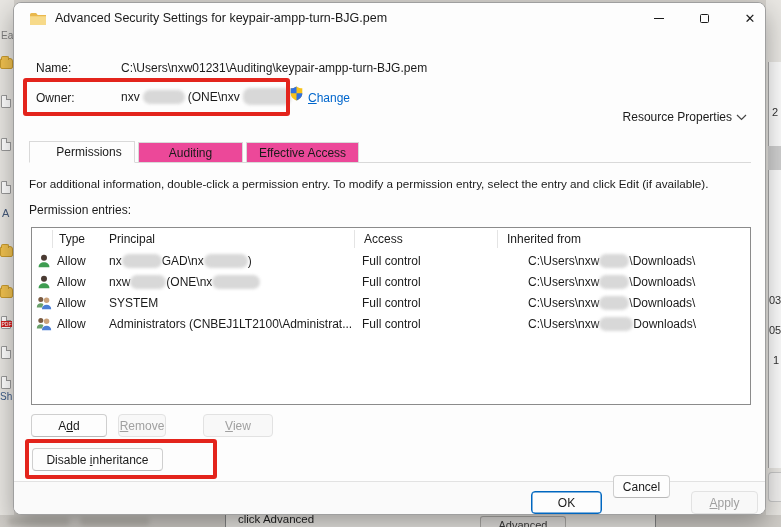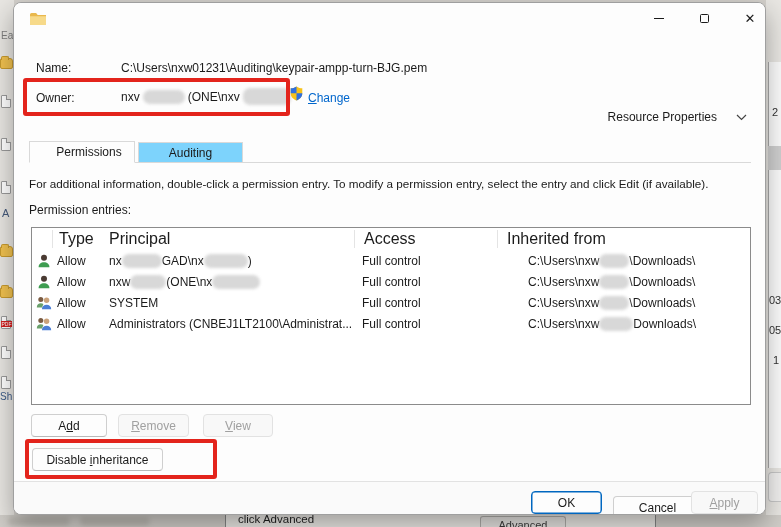--- a/index.html
+++ b/index.html
@@ -40,31 +40,31 @@
   .glyph-max { width:9px; height:9px; border:1px solid #1a1a1a; border-radius:1.5px; }
   .glyph-close { font-size:13px; line-height:1; color:#1a1a1a; }
 
   .lbl { position:absolute; font-size:12px; color:#1b1b1b; white-space:nowrap; }
   .censor { display:inline-block; height:14px; background:#d8d8d8; border-radius:7px; filter:blur(1.5px); vertical-align:-3px; }
   .censor.tall { height:17px; vertical-align:-5px; }
 
   .owner-row { position:absolute; left:107px; top:85px; display:flex; align-items:center; gap:3px; font-size:12px; white-space:nowrap; }
   .change-wrap { position:absolute; left:276px; top:83px; display:flex; align-items:flex-end; gap:5px; }
   .link { font-size:12px; color:#0066cc; white-space:nowrap; cursor:pointer; }
-  .res-props { position:absolute; right:18px; top:107px; display:flex; align-items:flex-end; gap:19px; font-size:12px; cursor:pointer; }
-
-  .tab { position:absolute; top:139px; height:20px; background:#7dd3fc; border:1px solid #d9d9d9; border-bottom:none;
+  .res-props { position:absolute; right:18px; top:107px; display:flex; align-items:flex-end; gap:4px; font-size:12px; cursor:pointer; }
+
+  .tab { position:absolute; top:139px; height:20px; background:#ec4899; border:1px solid #d9d9d9; border-bottom:none;
          font-size:12px; text-align:center; line-height:20px; cursor:pointer; }
   .tab.active { top:138px; height:22px; background:#fdfdfd; border-bottom:1px solid #fdfdfd; z-index:2; }
   .tab-underline { position:absolute; left:15px; top:159px; width:722px; height:1px; background:#d9d9d9; }
 
   .info-txt { position:absolute; left:15px; top:174px; width:728px; font-size:11.7px; white-space:nowrap; overflow:hidden; }
 
   .ptable { position:absolute; left:17px; top:224px; width:720px; height:178px; background:#ffffff; border:1px solid #8b8b8b; }
-  .thead-cell { position:absolute; top:0; height:22px; line-height:22px; font-size:16px; color:#1b1b1b; white-space:nowrap; cursor:default; }
+  .thead-cell { position:absolute; top:0; height:22px; line-height:22px; font-size:12px; color:#1b1b1b; white-space:nowrap; cursor:default; }
   .tsep { position:absolute; top:2px; width:1px; height:18px; background:#e4e4e4; }
   .trow { position:absolute; left:0; width:718px; height:21px; font-size:12px; line-height:21px; white-space:nowrap; }
   .cicon { position:absolute; left:4px; top:2px; }
   .ctype { position:absolute; left:25px; }
   .cprin { position:absolute; left:77px; width:250px; overflow:hidden; }
   .cacc  { position:absolute; left:330px; }
   .cinh  { position:absolute; left:496px; width:242px; overflow:hidden; }
 
   .btn { position:absolute; height:23px; background:#fdfdfd; border:1px solid #cfcfcf; border-bottom-color:#b8b8b8;
          border-radius:4px; font-size:12px; color:#1b1b1b; display:flex; align-items:center; justify-content:center;
@@ -121,20 +121,21 @@
 
   <div class="dialog">
 
     <div class="titlebar">
       <span class="title-ic">
         <svg width="18" height="15" viewBox="0 0 18 15">
           <path d="M1 3.5 Q1 2 2.5 2 h4.6 l1.6 2 H17 v8.5 q0 1.5 -1.5 1.5 h-13 Q1 14 1 12.5 z" fill="#e9b84d"></path>
           <path d="M1 5.2 h16 v7.3 q0 1.5 -1.5 1.5 h-13 Q1 14 1 12.5 z" fill="#f7da8a"></path>
         </svg>
       </span>
+      <span class="title-txt">Advanced Security Settings for keypair-ampp-turn-BJG.pem</span>
       <div class="win-btn" style="left:622px;">
           <span class="glyph-min"></span>
         </div>
       <div class="win-btn" style="left:667px;">
           <span class="glyph-max"></span>
         </div>
       <div class="win-btn" style="left:713px;">
           <span class="glyph-close">✕</span>
         </div>
     </div>
@@ -164,20 +165,21 @@
       <span>Resource Properties</span>
       <span>
         <svg width="11" height="7" viewBox="0 0 11 7">
             <path d="M1 1 l4.5 4.5 L10 1" fill="none" stroke="#454545" stroke-width="1.2"></path>
           </svg>
       </span>
     </div>
 
     <div class="tab active" style="left:15px; width:106px;padding-left:14px;">Permissions</div>
     <div class="tab" style="left:124px; width:105px;">Auditing</div>
+    <div class="tab" style="left:232px; width:113px;">Effective Access</div>
     <div class="tab-underline"></div>
 
     <div class="info-txt">For additional information, double-click a permission entry. To modify a permission entry, select the entry and click Edit (if available).</div>
     <span class="lbl" style="left:15px; top:200px;">Permission entries:</span>
 
     <div class="ptable">
       <span class="thead-cell" style="left:27px;">Type</span>
       <span class="thead-cell" style="left:77px;">Principal</span>
       <span class="thead-cell" style="left:332px;">Access</span>
       <span class="thead-cell" style="left:475px;">Inherited from</span>
@@ -238,34 +240,34 @@
         <span class="ctype">Allow</span>
         <span class="cprin">Administrators (CNBEJ1LT2100\Administrat...</span>
         <span class="cacc">Full control</span>
         <span class="cinh"><span>C:\Users\nxw</span><span class="censor" style="width:34px;"></span><span>Downloads\</span></span>
       </div>
     </div>
 
     <div class="btn" style="left:17px; top:411px; width:76px;">
         <span><span>A</span><u>d</u><span>d</span></span>
       </div>
-    <div class="btn disabled" style="left:104px; top:411px; width:71px;">
+    <div class="btn disabled" style="left:104px; top:411px; width:48px;">
         <span><u>R</u><span>emove</span></span>
       </div>
     <div class="btn disabled" style="left:189px; top:411px; width:70px;">
         <span><u>V</u><span>iew</span></span>
       </div>
 
     <div class="btn" style="left:18px; top:445px; width:131px;">
         <span><span>Disable </span><u>i</u><span>nheritance</span></span>
       </div>
 
     <div class="footer"></div>
     <div class="btn default" style="left:517px; top:488px; width:71px;">OK</div>
-    <div class="btn" style="left:599px; top:493px; width:89px;">Cancel</div>
+    <div class="btn" style="left:599px; top:472px; width:57px;">Cancel</div>
     <div class="btn disabled" style="left:677px; top:488px; width:67px;">
         <span><u>A</u><span>pply</span></span>
       </div>
 
     <div class="redbox" style="left:9px; top:75px; width:267px; height:38px;"></div>
     <div class="redbox" style="left:11px; top:436px; width:192px; height:40px;"></div>
   </div>
 
 </div>
 

